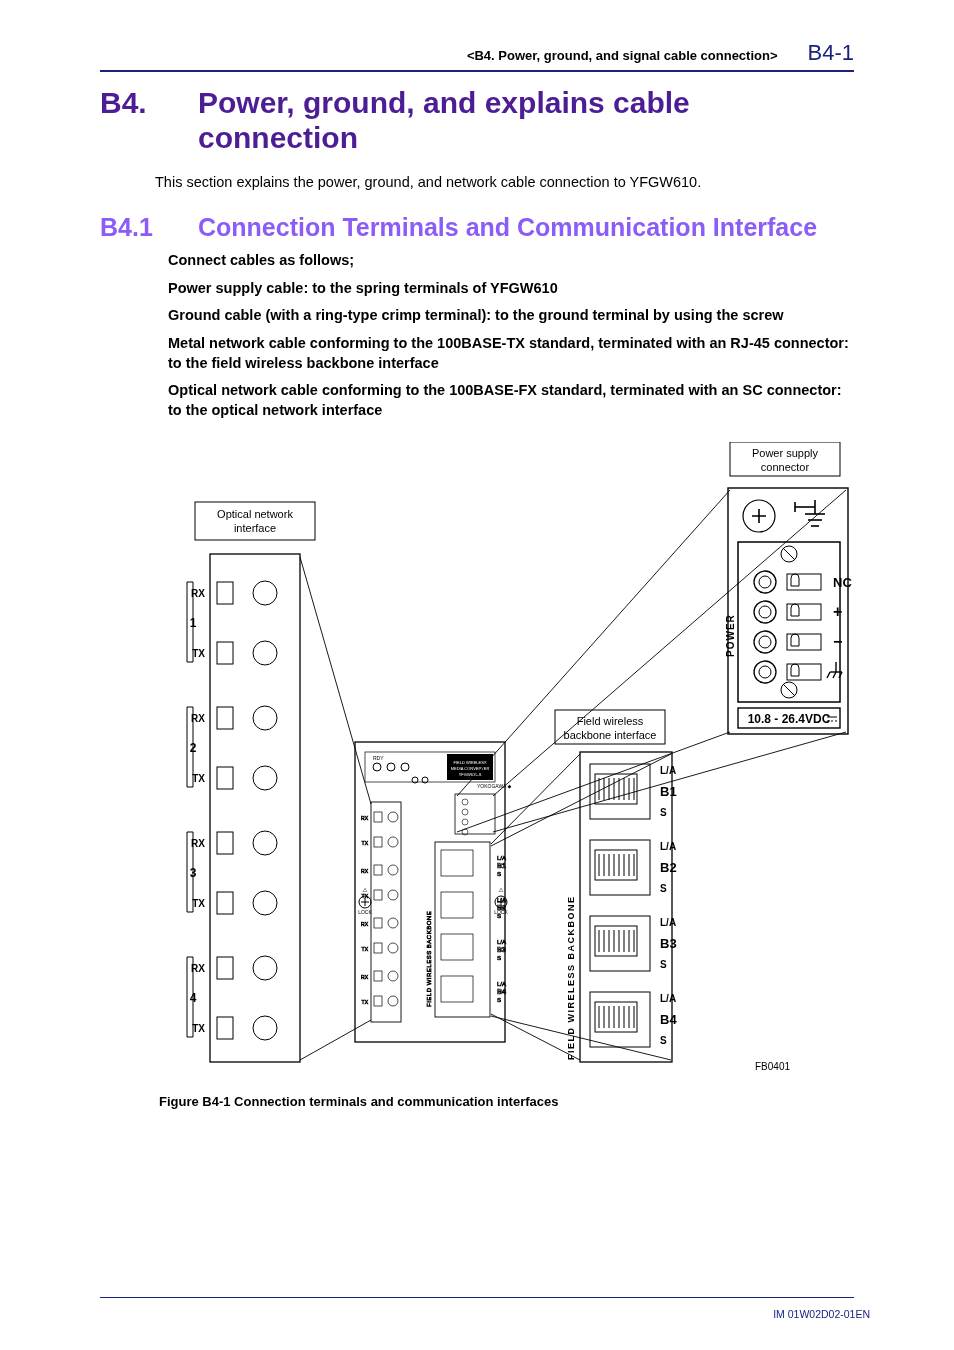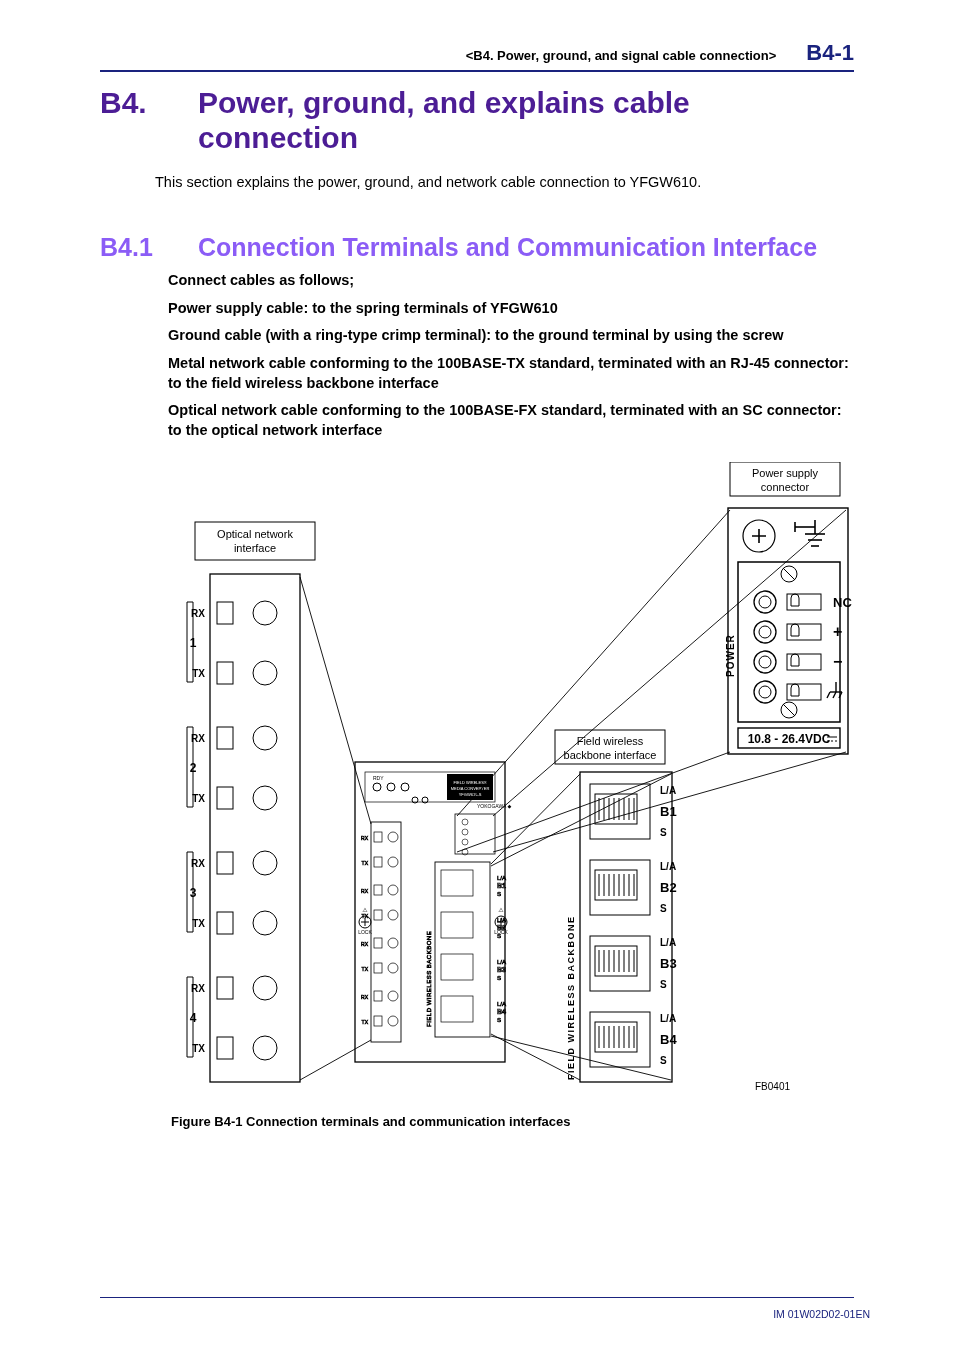--- a/index.html
+++ b/index.html
@@ -24,37 +24,37 @@
     margin-bottom: 14px;
   }
   .running-head {
     font-size: 13px;
     font-weight: bold;
     color: #000;
     margin-right: 30px;
   }
   .page-num {
     font-size: 22px;
-    font-weight: bold;
+    font-weight: normal;
     color: #1a237e;
   }
   .h1 {
     font-size: 30px;
     font-weight: bold;
     color: #4c1d95;
     line-height: 1.15;
     margin-bottom: 18px;
     display: flex;
   }
   .h1 .num { width: 98px; flex: 0 0 98px; }
   .h1 .txt { flex: 1; }
   .intro {
     font-size: 14.5px;
     margin-left: 55px;
-    margin-bottom: 40px;
+    margin-bottom: 20px;
     line-height: 1.35;
   }
   .h2 {
     font-size: 25px;
     font-weight: bold;
     color: #8b5cf6;
     line-height: 1.15;
     margin-bottom: 10px;
     display: flex;
   }
@@ -71,21 +71,21 @@
   }
   .figure-wrap {
     margin-left: 55px;
     margin-top: 22px;
   }
   .figure-svg { width: 700px; height: 640px; }
   .fig-caption {
     font-size: 13px;
     font-weight: bold;
     margin-top: 8px;
-    margin-left: 16px;
+    margin-left: 4px;
   }
   .footer-rule {
     position: absolute;
     left: 100px; right: 100px;
     bottom: 52px;
     border-top: 1.5px solid #1a237e;
   }
   .doc-id {
     position: absolute;
     right: 84px;

